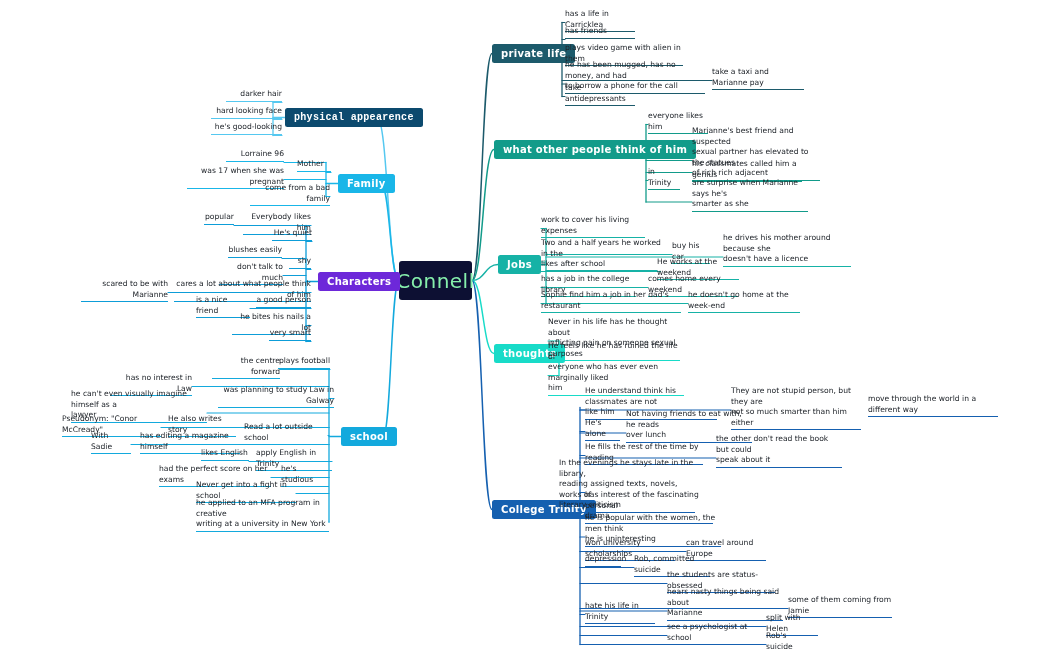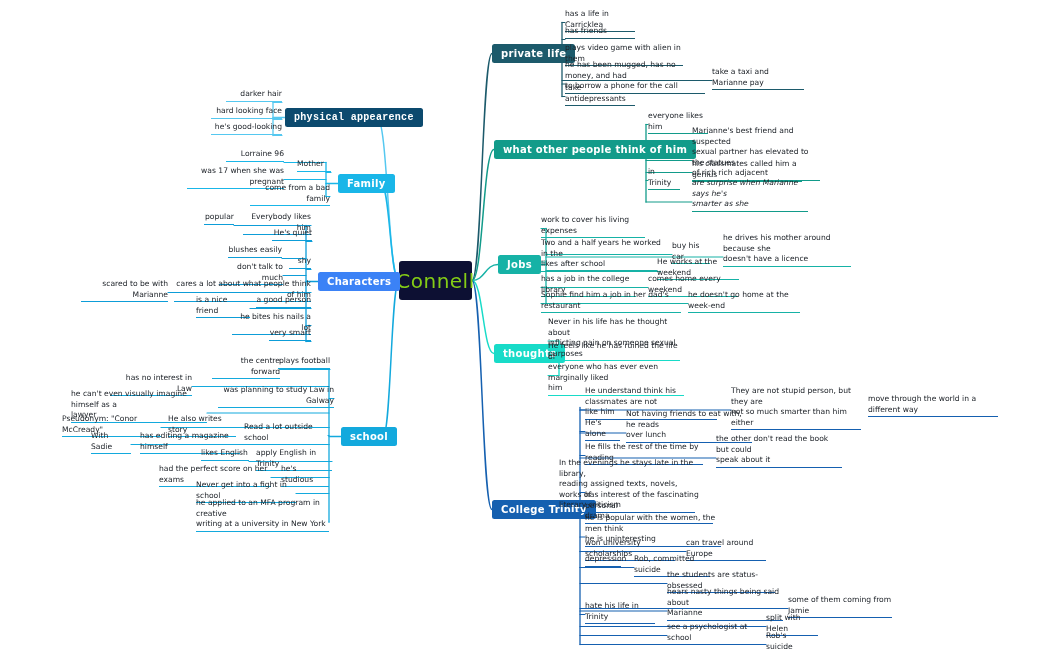--- a/index.html
+++ b/index.html
@@ -3,21 +3,21 @@
 <meta charset="utf-8">
 <style>
   html,body{margin:0;padding:0;background:#ffffff;}
   body{width:1050px;height:650px;position:relative;overflow:hidden;
        font-family:"DejaVu Sans","Liberation Sans",sans-serif;
        -webkit-font-smoothing:antialiased;}
   #canvas{position:absolute;left:0;top:0;width:1050px;height:650px;}
   #edges{position:absolute;left:0;top:0;width:1050px;height:650px;pointer-events:none;}
 
   
-  .central{position:absolute;background:#0d1033;color:#84cc16;
+  .central{position:absolute;background:#0d1033;color:#86efac;
            border-radius:3px;display:flex;align-items:center;justify-content:center;
            font-size:20px;letter-spacing:.5px;font-weight:400;}
 
   
   .badge{position:absolute;display:flex;align-items:center;
          color:#ffffff;font-size:10px;font-weight:bold;letter-spacing:.3px;
          padding:0 9px;border-radius:2.5px;height:19px;white-space:nowrap;box-sizing:border-box;}
 
   
   .leaf{position:absolute;font-size:7.6px;line-height:10.5px;color:#20252b;
@@ -154,21 +154,21 @@
       <div class="leaf ul" style="left: 565px; top: 83px; width: 70px; --c: #1c5a6b;"><span>take antidepressants</span></div>
       <div class="badge" style="left: 494px; top: 140px; min-width: 140px; background: rgb(18, 155, 138);">
         <span>what other people think of him</span>
       </div>
       <div class="leaf ul" style="left: 648px; top: 111px; width: 60px; --c: #129b8a;"><span>everyone likes him</span></div>
       <div class="leaf ul" style="left: 692px; top: 126px; width: 128px; --c: #129b8a;"><span>Marianne's best friend and suspected
 sexual partner has elevated to the statues
 of rich rich adjacent</span></div>
       <div class="leaf ul" style="left: 648px; top: 167px; width: 32px; --c: #129b8a;"><span>in Trinity</span></div>
       <div class="leaf ul" style="left: 692px; top: 159px; width: 110px; --c: #129b8a;"><span>his classmates called him a genius</span></div>
-      <div class="leaf ul" style="left: 692px; top: 178px; width: 116px; font-style: italic; --c: #129b8a;"><span>are surprise when Marianne says he's
+      <div class="leaf ul" style="left: 692px; top: 178px; width: 116px; --c: #129b8a;"><span>are surprise when Marianne says he's
 smarter as she</span></div>
       <div class="badge" style="left: 498px; top: 255px; min-width: 36px; background: rgb(22, 178, 166);">
         <span>Jobs</span>
       </div>
       <div class="leaf ul" style="left: 541px; top: 215px; width: 104px; --c: #16b2a6;"><span>work to cover his living expenses</span></div>
       <div class="leaf ul" style="left: 541px; top: 238px; width: 120px; --c: #16b2a6;"><span>Two and a half years he worked in the
 likes after school</span></div>
       <div class="leaf ul" style="left: 672px; top: 241px; width: 38px; --c: #16b2a6;"><span>buy his car</span></div>
       <div class="leaf ul" style="left: 723px; top: 233px; width: 128px; --c: #16b2a6;"><span>he drives his mother around because she
 doesn't have a licence</span></div>
@@ -224,21 +224,21 @@
       <div class="leaf ul" style="left: 226px; top: 89px; width: 56px; --c: #55c8f0; text-align: right;"><span>darker hair</span></div>
       <div class="leaf ul" style="left: 211px; top: 106px; width: 71px; --c: #55c8f0; text-align: right;"><span>hard looking face</span></div>
       <div class="leaf ul" style="left: 211px; top: 122px; width: 71px; --c: #55c8f0; text-align: right;"><span>he's good-looking</span></div>
       <div class="badge" style="left: 338px; top: 174px; min-width: 43px; background: rgb(25, 182, 232);">
         <span>Family</span>
       </div>
       <div class="leaf ul" style="left: 226px; top: 149px; width: 58px; --c: #19b6e8; text-align: right;"><span>Lorraine  96</span></div>
       <div class="leaf ul" style="left: 297px; top: 159px; width: 34px; --c: #19b6e8;"><span>Mother</span></div>
       <div class="leaf ul" style="left: 187px; top: 166px; width: 97px; --c: #19b6e8; text-align: right;"><span>was 17 when she was pregnant</span></div>
       <div class="leaf ul" style="left: 250px; top: 183px; width: 80px; --c: #19b6e8; text-align: right;"><span>come from a bad family</span></div>
-      <div class="badge" style="left: 318px; top: 272px; min-width: 62px; background: #3b82f6;">
+      <div class="badge" style="left: 318px; top: 272px; min-width: 62px; background: #6d28d9;">
         <span>Characters</span>
       </div>
       <div class="leaf ul" style="left: 204px; top: 212px; width: 30px; --c: #0d9dd8; text-align: right;"><span>popular</span></div>
       <div class="leaf ul" style="left: 243px; top: 212px; width: 68px; --c: #0d9dd8; text-align: right;"><span>Everybody likes him</span></div>
       <div class="leaf ul" style="left: 272px; top: 228px; width: 40px; --c: #0d9dd8; text-align: right;"><span>He's quiet</span></div>
       <div class="leaf ul" style="left: 228px; top: 245px; width: 54px; --c: #0d9dd8; text-align: right;"><span>blushes easily</span></div>
       <div class="leaf ul" style="left: 289px; top: 256px; width: 22px; --c: #0d9dd8; text-align: right;"><span>shy</span></div>
       <div class="leaf ul" style="left: 219px; top: 262px; width: 64px; --c: #0d9dd8; text-align: right;"><span>don't talk to much</span></div>
       <div class="leaf ul" style="left: 81px; top: 279px; width: 87px; --c: #0d9dd8; text-align: right;"><span>scared to be with Marianne</span></div>
       <div class="leaf ul" style="left: 174px; top: 279px; width: 137px; --c: #0d9dd8; text-align: right;"><span>cares a lot about what people think of him</span></div>

